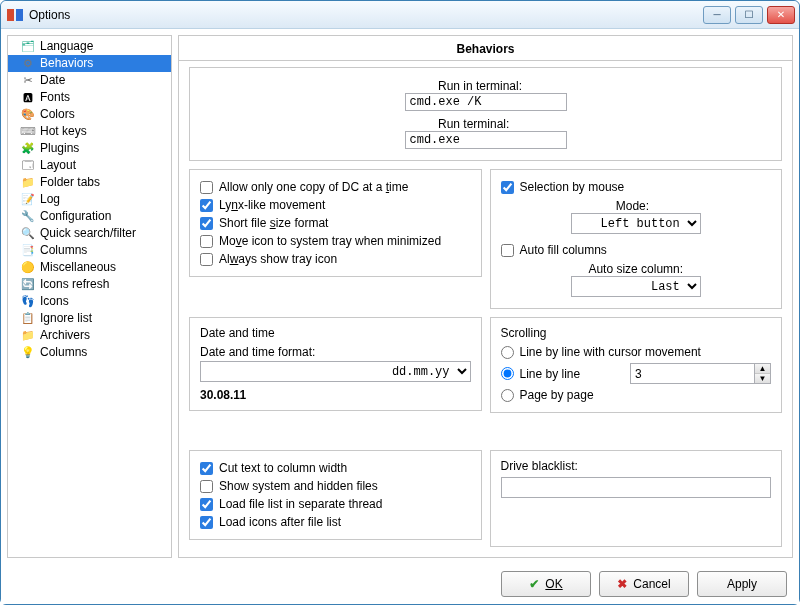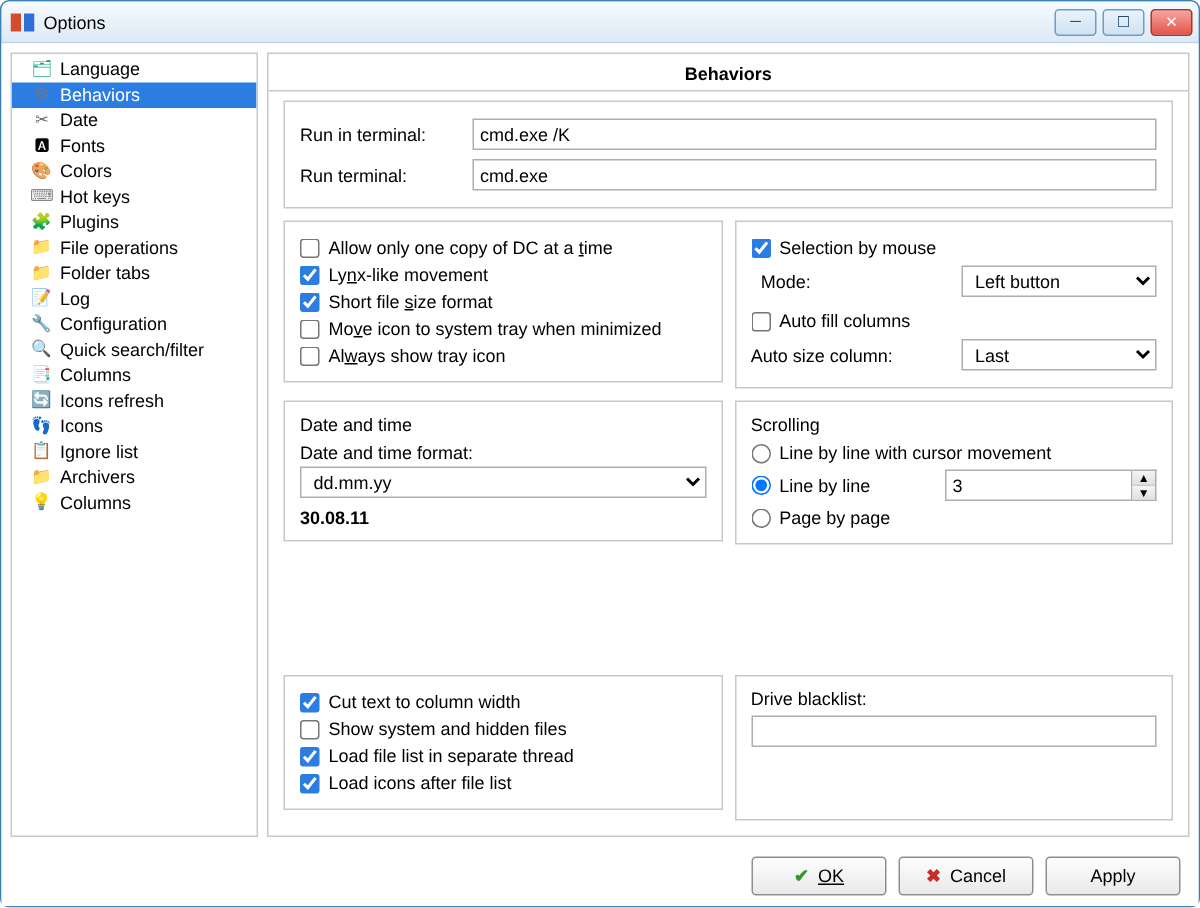--- a/index.html
+++ b/index.html
@@ -73,28 +73,28 @@
     padding:0 10px 10px 10px;
   }
   .page-title {
     text-align:center; font-weight:bold; color:#000;
     border-bottom:1px solid #c8c8c8; padding:6px 0 4px 0; margin:0 -10px 6px -10px;
   }
 
   .group {
     border:1px solid #c8c8c8; padding:8px 10px; margin:0;
   }
-  .formrow { display:flex; align-items:center; gap:20px; padding:3px 0;}
+  .formrow { display:flex; align-items:center; gap:0; padding:3px 0;flex-direction:column;}
   .formrow .lbl { width:95px; }
   input.text, select.text {
     border:1px solid #abadb3; background:#fff; height:21px; padding:1px 4px;
-    font-family:Liberation Sans, sans-serif; font-size:12px;
+    font-family:Liberation Mono, monospace; font-size:12px;
   }
   input.text { flex:1; }
-  select.text { width:130px; }
+  select.text { width:130px;text-align:right; }
   select.wide { width:100%; }
   .cb { display:flex; align-items:center; gap:6px; padding:2px 0; }
   .cb input { accent-color:#2b7de1; margin:0; }
   label.u { text-decoration: none; }
   label.u .ul { text-decoration: underline; }
 
   .twocol { display:flex; gap:8px; }
   .twocol > .col { flex:1; min-width:0; }
 
   .subhead { font-weight:normal; padding-bottom:3px; }
@@ -168,42 +168,46 @@
         </div>
         <div class="treeitem">
           <span class="ticon key"></span>
           <span>Hot keys</span>
         </div>
         <div class="treeitem">
           <span class="ticon plugin"></span>
           <span>Plugins</span>
         </div>
         <div class="treeitem">
-          <span class="ticon folder"></span>
-          <span>File operations</span>
+          <span class="ticon layout"></span>
+          <span>Layout</span>
         </div>
         <div class="treeitem">
           <span class="ticon folder"></span>
           <span>Folder tabs</span>
         </div>
         <div class="treeitem">
           <span class="ticon log"></span>
           <span>Log</span>
         </div>
         <div class="treeitem">
           <span class="ticon wrench"></span>
           <span>Configuration</span>
         </div>
         <div class="treeitem">
           <span class="ticon search"></span>
           <span>Quick search/filter</span>
         </div>
         <div class="treeitem">
           <span class="ticon columns"></span>
           <span>Columns</span>
+        </div>
+        <div class="treeitem">
+          <span class="ticon misc"></span>
+          <span>Miscellaneous</span>
         </div>
         <div class="treeitem">
           <span class="ticon refresh"></span>
           <span>Icons refresh</span>
         </div>
         <div class="treeitem">
           <span class="ticon icons"></span>
           <span>Icons</span>
         </div>
         <div class="treeitem">
@@ -259,21 +263,21 @@
               </div>
           </div>
         </div>
         <div class="col">
           <div class="group">
             <div class="cb">
                 <input type="checkbox" checked="" style="">
                 <label>Selection by mouse</label>
               </div>
             <div class="formrow">
-              <span style="width:40px;text-align:right;">Mode:</span>
+              <span style="width:40px;">Mode:</span>
               <span style="flex:1;"></span>
               <select class="text"><option>Left button</option></select>
             </div>
             <div class="cb" style="margin-top:4px;">
                 <input type="checkbox" style="">
                 <label>Auto fill columns</label>
               </div>
             <div class="formrow">
               <span>Auto size column:</span>
               <span style="flex:1;"></span>

